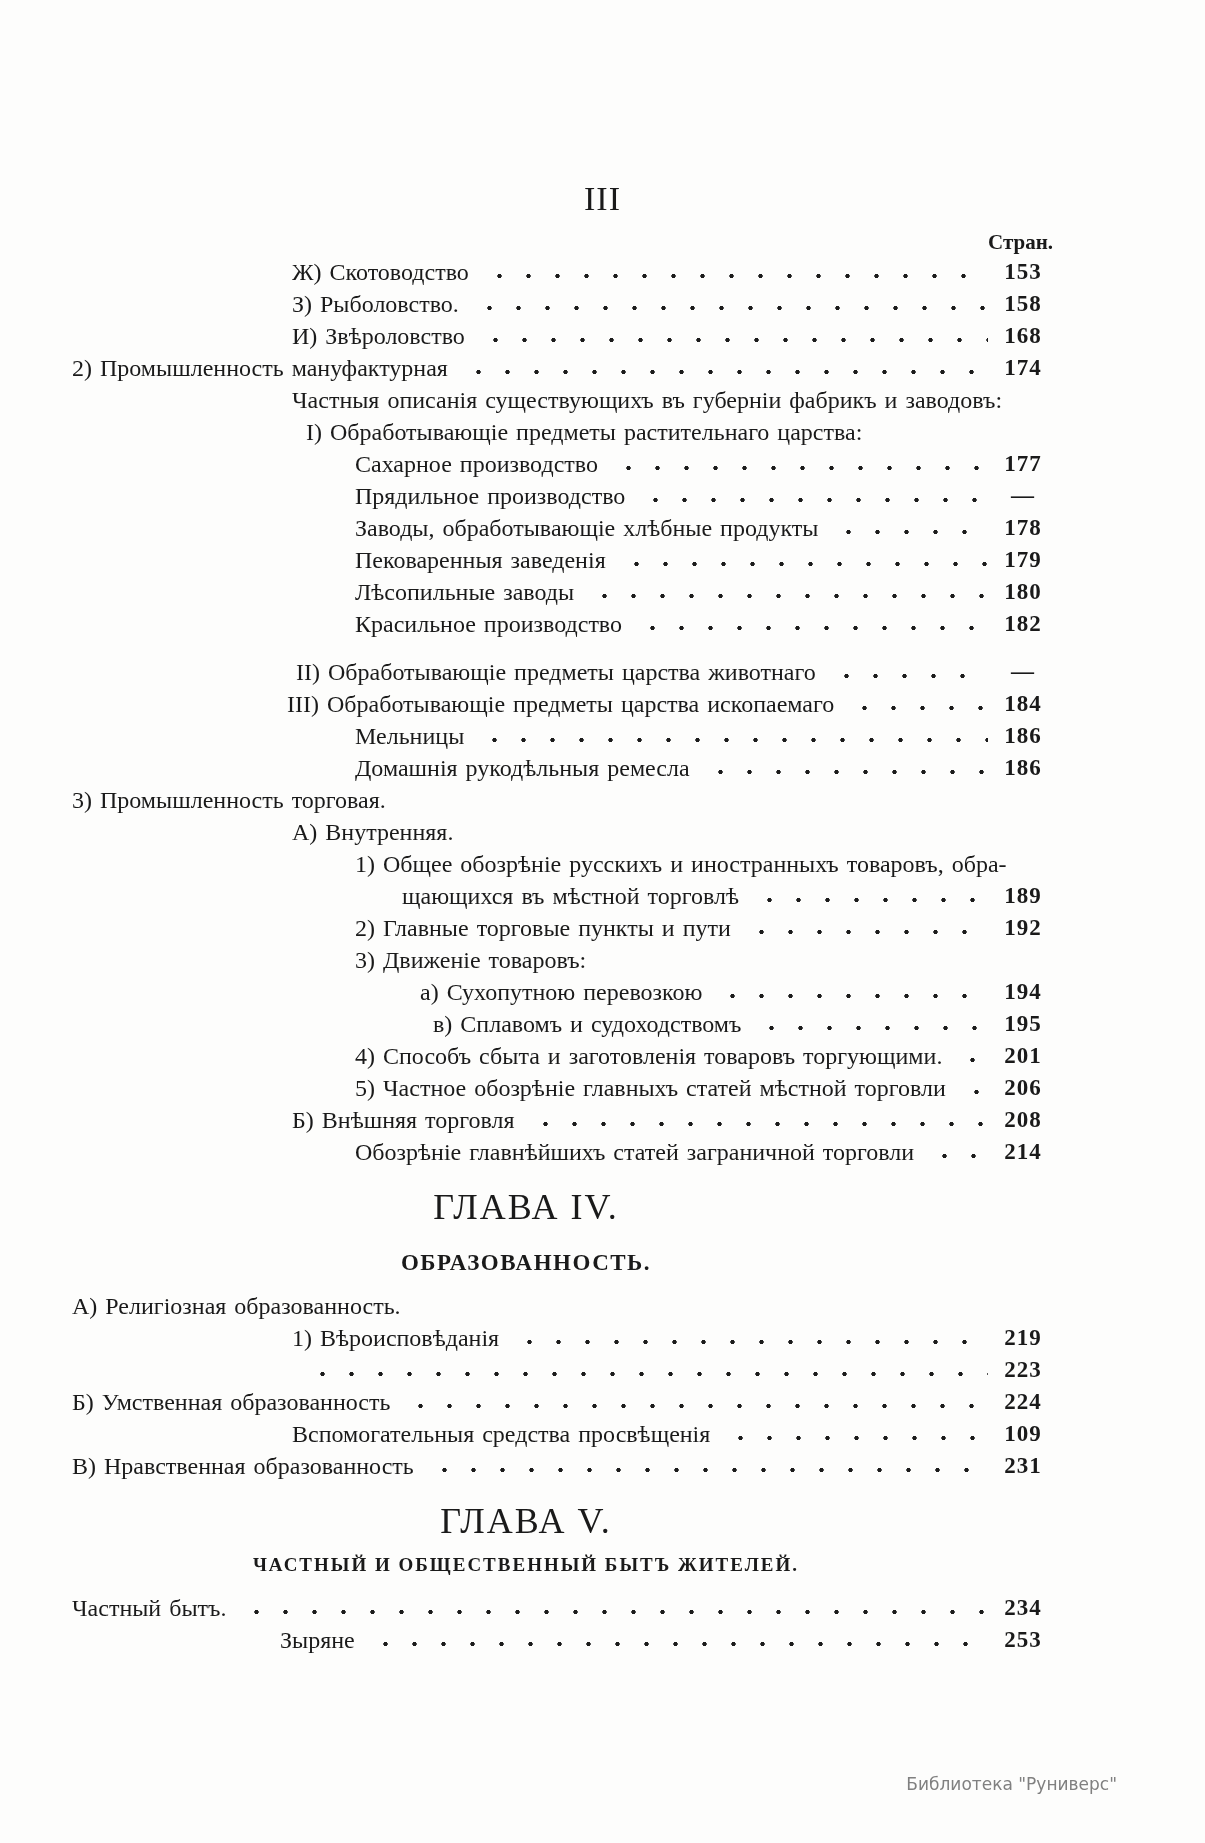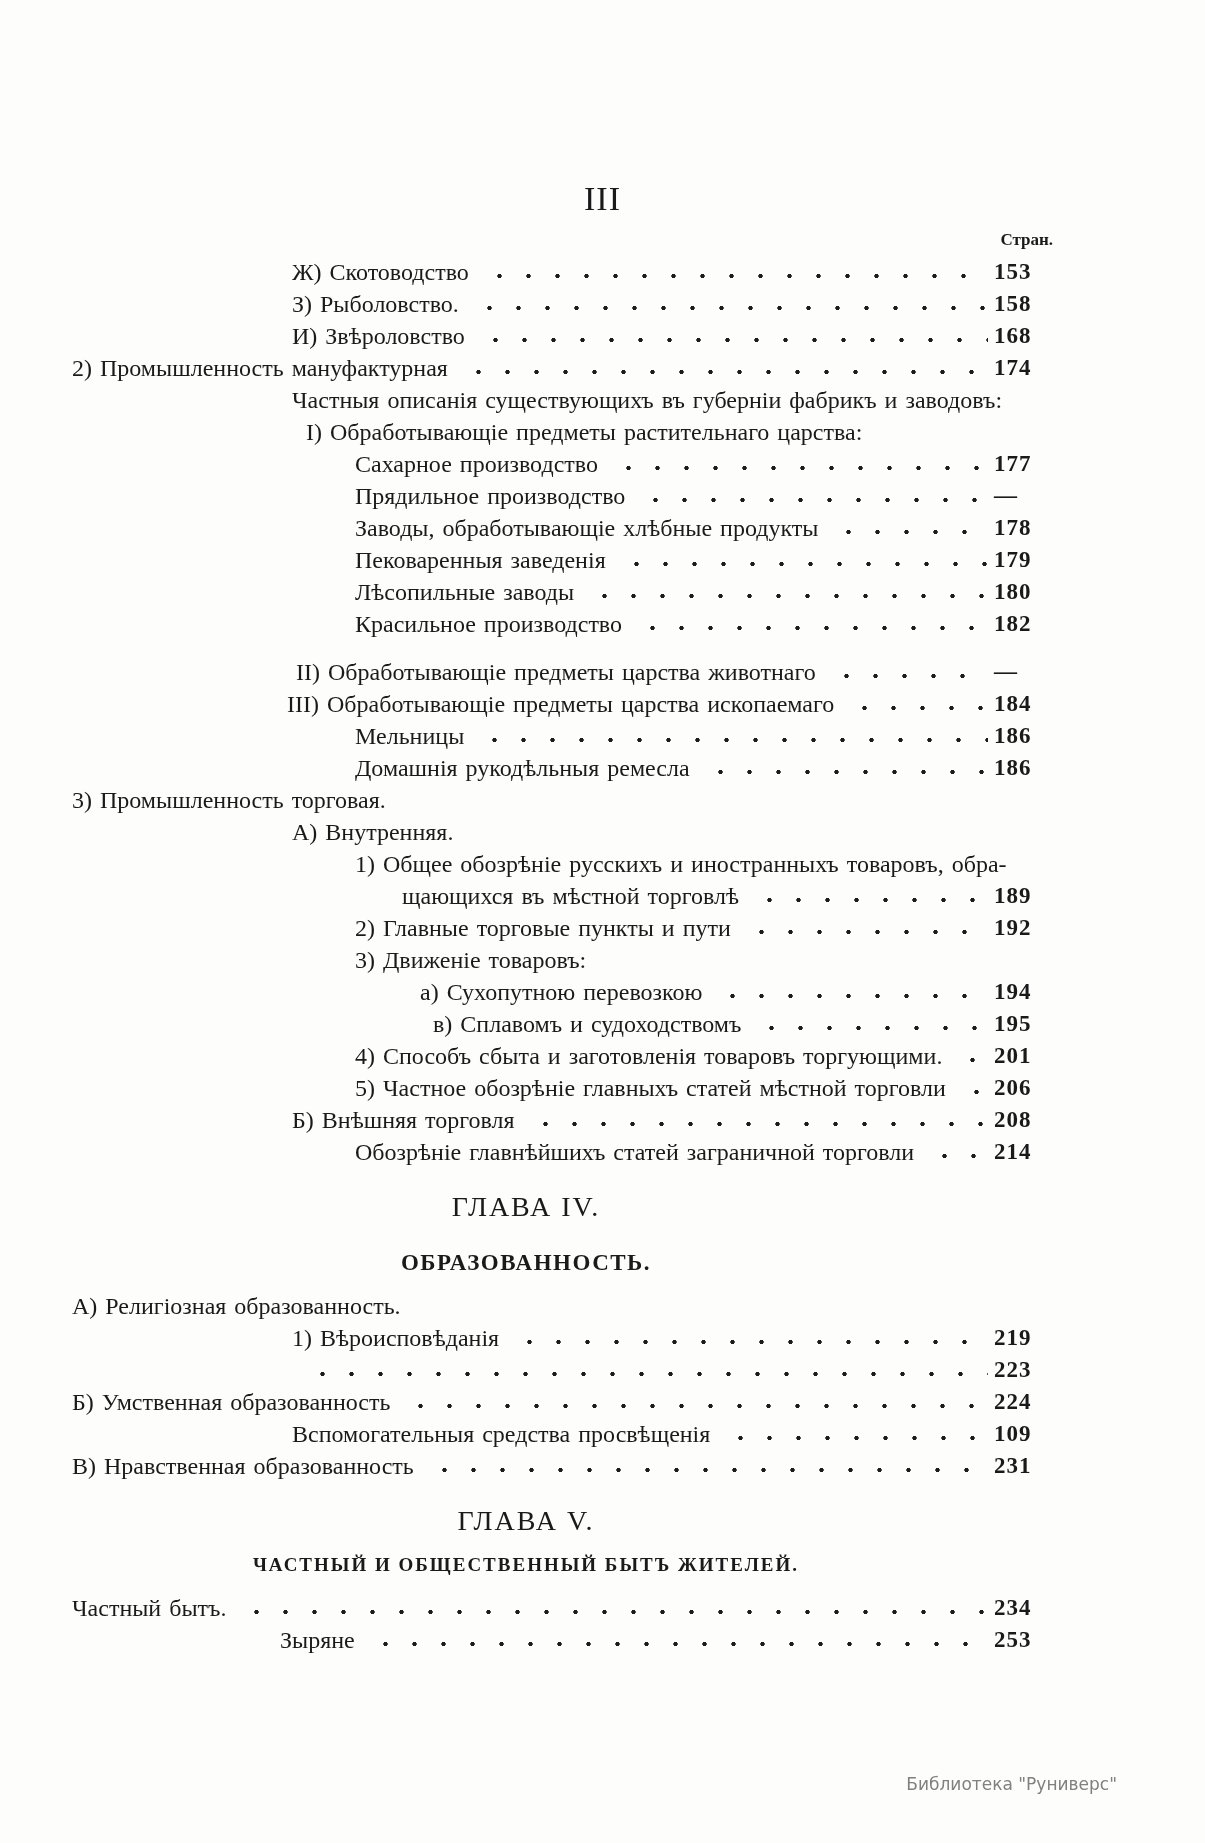--- a/index.html
+++ b/index.html
@@ -10,54 +10,54 @@
     color:#1a1a1a;
     overflow:hidden;
   }
   .page{position:absolute;inset:0;}
   .folio{
     position:absolute;top:180px;left:0;right:0;
     text-align:center;font-size:34px;letter-spacing:1px;
   }
   .col-header{
     position:absolute;top:230px;right:152px;
-    font-size:17px;font-weight:600;margin-left:41px;
+    font-size:21px;font-weight:600;margin-left:41px;
   }
   .toc{
     position:absolute;top:256px;left:0;width:1052px;
   }
   .row{
     display:flex;align-items:stretch;height:32px;line-height:32px;
     font-size:24px;white-space:nowrap;word-spacing:2px;
   }
   .label{flex:0 0 auto;}
   .leader{
     flex:1 1 auto;min-width:12px;margin:0 6px 0 12px;
     background-image:radial-gradient(circle,#1b1b1b 1.9px,transparent 2.5px);
     background-size:29px 10px;background-repeat:repeat-x;
     background-position:left 4px bottom 7px;
   }
   .page-num{
-    flex:0 0 auto;width:58px;text-align:left;
+    flex:0 0 auto;width:58px;text-align:center;
     font-size:23px;font-weight:700;letter-spacing:1px;
   }
   
   .i0{padding-left:72px;}
   .i1{padding-left:280px;}
   .i2{padding-left:292px;}
   .i3{padding-left:355px;}
   .i4{padding-left:378px;margin-left:24px;}
   .i5{padding-left:420px;}
   .i6{padding-left:433px;}
   .r1{padding-left:306px;}
   .r2{padding-left:296px;margin-top:16px;}
   .r3{padding-left:287px;}
   .chapter{
     margin-top:18px;height:42px;line-height:42px;
-    text-align:center;font-size:28px;letter-spacing:2px;
+    text-align:center;font-size:36px;letter-spacing:2px;
   }
   .section{
     margin-top:18px;margin-bottom:10px;height:34px;line-height:34px;
     text-align:center;font-size:23px;font-weight:700;letter-spacing:1.5px;
   }
   .section.wide{margin-top:6px;letter-spacing:2px;font-size:19px;}
   .watermark{
     position:absolute;top:1774px;right:88px;
     font-family:"DejaVu Sans","Liberation Sans",sans-serif;
     font-size:17px;color:#808080;

